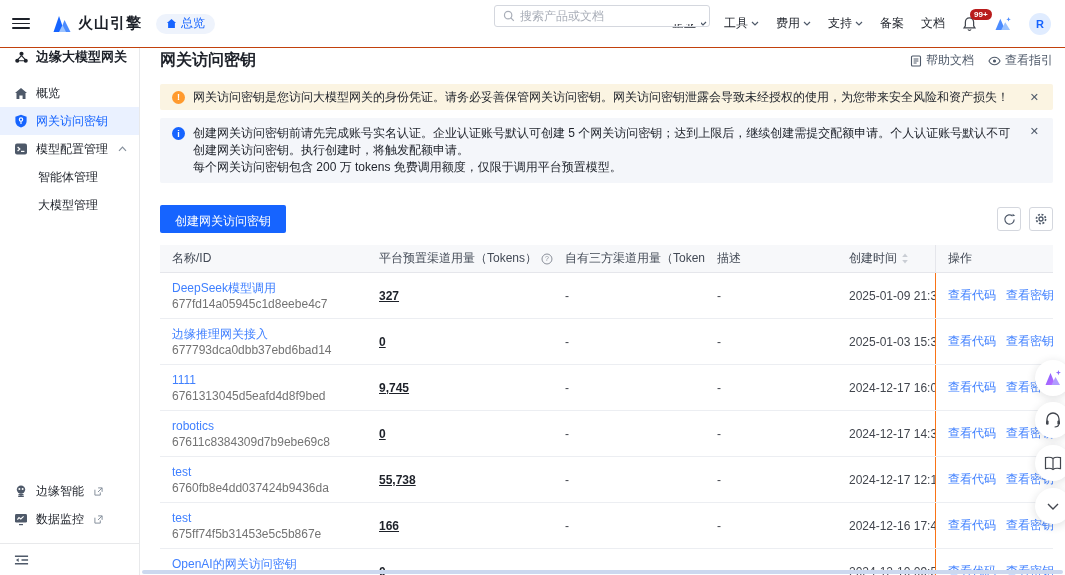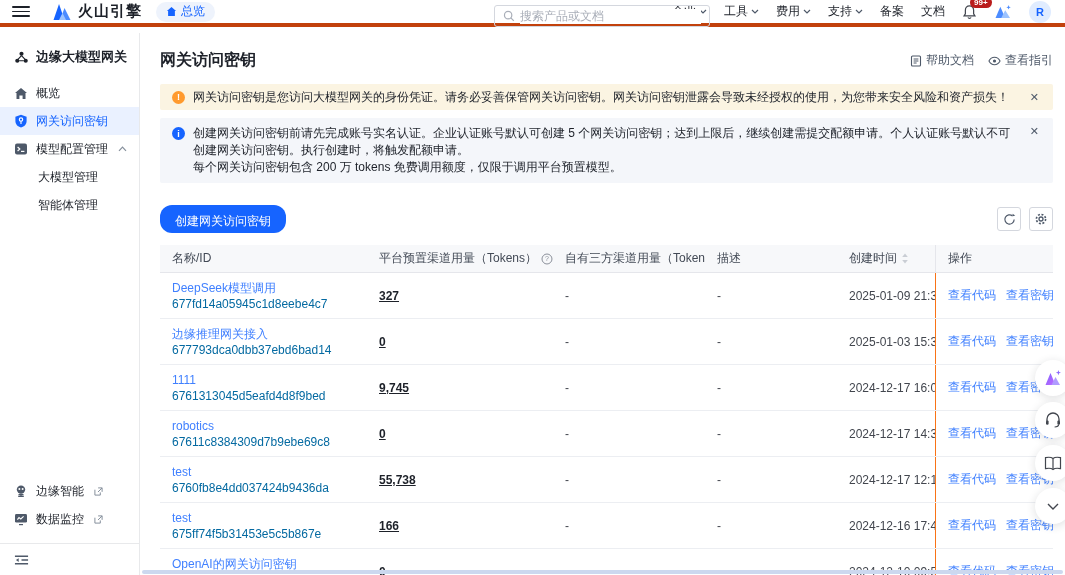--- a/index.html
+++ b/index.html
@@ -4,21 +4,21 @@
 <style>
   * { margin:0; padding:0; box-sizing:border-box; }
   html,body { width:1065px; height:575px; overflow:hidden; }
   body {
     font-family:"Liberation Sans","DejaVu Sans",sans-serif;
     font-size:12px; color:#1d2129; background:#fff; position:relative;
   }
   a { text-decoration:none; cursor:pointer; }
 
   
-  .topbar { height:27px; border-bottom:4px solid #c2410c; display:flex; align-items:center;
+  .topbar { height:48px; border-bottom:1px solid #c2410c; display:flex; align-items:center;
             padding:0 14px 0 12px; position:relative; background:#fff; z-index:30;}
   .hamburger { width:18px; display:flex; flex-direction:column; gap:3px; cursor:pointer; }
   .hamburger i { height:1.6px; background:#1d2129; border-radius:1px; display:block;}
   .brand { display:flex; align-items:center; gap:6px; margin-left:22px; }
   .brand-name { font-size:15px; font-weight:700; letter-spacing:1px; }
   .overview-badge { margin-left:14px; height:20px; padding:0 10px; background:#eef3fc; border-radius:10px;
             display:flex; align-items:center; gap:4px; color:#1664ff; cursor:pointer; }
   .search-box { position:absolute; left:494px; top:5px; width:216px; height:22px;
             border:1px solid #d4d7de; border-radius:3px; display:flex; align-items:center; padding:0 8px; gap:5px;}
   .search-box input { border:0; outline:0; flex:1; font-size:12px; color:#1d2129; font-family:Liberation Serif, serif;}
@@ -56,42 +56,42 @@
   .banner-info { margin-top:8px; background:#f4f6fa; padding:7px 12px; align-items:flex-start;}
   .banner-info .ic { margin-top:2px; flex:none;}
   .banner-text { flex:1; line-height:17px; }
   .banner-close { color:#4e5969; cursor:pointer; font-size:11px; padding:0 2px; flex:none;}
   .circle-ic { width:13px; height:13px; border-radius:50%; color:#fff; font-size:9px; font-weight:700;
                display:flex; align-items:center; justify-content:center; flex:none;}
   .warn-ic { background:#ff9a2e; }
   .info-ic { background:#1664ff; font-style:normal;}
 
   .toolbar { margin-top:22px; display:flex; align-items:center; }
-  .btn-primary { height:28px; padding:8px 15px; background:#1664ff; color:#fff; border:0; border-radius:12px;
+  .btn-primary { height:28px; padding:8px 15px; background:#1664ff; color:#fff; border:0; border-radius:2px;
                  font-size:12px; font-family:Liberation Sans, sans-serif; cursor:pointer;}
   .toolbar-icons { margin-left:auto; display:flex; gap:8px; }
   .icon-btn { width:24px; height:24px; border:1px solid #d4d7de; border-radius:3px; background:#fff;
               display:flex; align-items:center; justify-content:center; cursor:pointer; color:#4e5969;}
 
   
   .table { margin-top:12px; }
   .thead { display:flex; background:#f7f8fa; height:28px; align-items:center; color:#434a56;
            border-bottom:1px solid #e5e6eb;}
   .trow { display:flex; height:46px; align-items:center; border-bottom:1px solid #eceef2; background:#fff;}
   .td,.th { padding-left:12px; overflow:hidden; white-space:nowrap; }
   .col-name { width:207px; flex:none;}
   .col-tokens { width:186px; flex:none;}
   .col-third { width:152px; flex:none;}
   .col-desc { width:132px; flex:none;}
   .col-time { width:98px; flex:none;}
   .col-actions { flex:1; border-left:1px solid #f97316; align-self:stretch; display:flex; align-items:center; gap:10px;}
   .th.col-actions { border-left:1px solid #e5e6eb;}
   .th-flex { display:flex; align-items:center; gap:4px;}
   .row-name { color:#4080ff; display:block; line-height:16px;}
-  .row-id { color:#0369a1; line-height:16px; margin-top:0;}
+  .row-id { color:#737373; line-height:16px; margin-top:0;}
   .tokens-val { color:#1d2129; font-weight:600; text-decoration:underline;}
   .dash { color:#42464e; }
   .time { color:#42464e; }
   .act-link { color:#4080ff; }
 
   
   .float-btn { position:absolute; width:36px; height:36px; border-radius:50%; background:#fff; z-index:25;
                box-shadow:0 2px 10px rgba(31,35,41,.14); display:flex; align-items:center; justify-content:center;
                cursor:pointer; left:1035px; color:#42464e;}
   .fb-ai { top:360px; } .fb-support { top:402px; } .fb-docs { top:445px; } .fb-collapse { top:488px; }
@@ -214,24 +214,24 @@
       <path d="M3.6 5 L5.8 7 L3.6 9" stroke="#fff" stroke-width="1.2" fill="none"></path>
       <path d="M7 9.4 L10.4 9.4" stroke="#fff" stroke-width="1.2"></path>
     </svg>
     <span>模型配置管理</span>
     <svg class="caret" width="9" height="6" viewBox="0 0 9 6">
       <path d="M1 4.8 L4.5 1.2 L8 4.8" fill="none" stroke="#86909c" stroke-width="1.2"></path>
     </svg>
   </div>
 
   <div class="sb-item sb-sub">
+    <span>智能体管理</span>
+  </div>
+  <div class="sb-item sb-sub">
     <span>大模型管理</span>
-  </div>
-  <div class="sb-item sb-sub">
-    <span>智能体管理</span>
   </div>
 
   <div class="sb-footer">
     <div class="sb-item">
       <svg width="14" height="14" viewBox="0 0 14 14">
         <circle cx="7" cy="5.6" r="4.2" fill="#4e5969"></circle>
         <circle cx="5.4" cy="5" r="1" fill="#fff"></circle>
         <circle cx="8.6" cy="5" r="1" fill="#fff"></circle>
         <path d="M4.5 10.6 L9.5 10.6 M7 9.8 L7 12.2 M4.2 12.4 L9.8 12.4" stroke="#4e5969" stroke-width="1.2" fill="none"></path>
       </svg>

